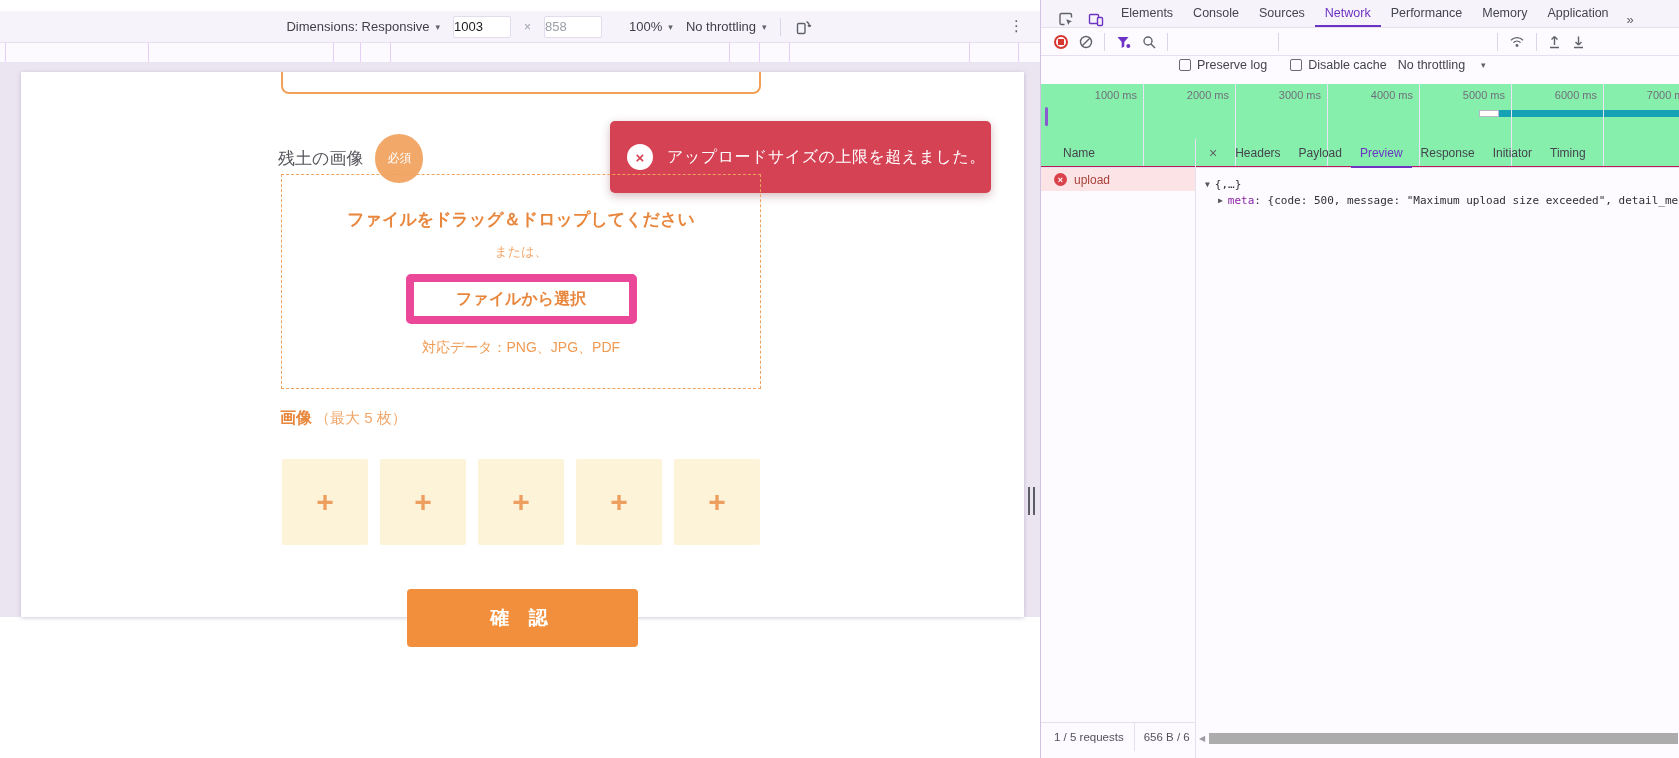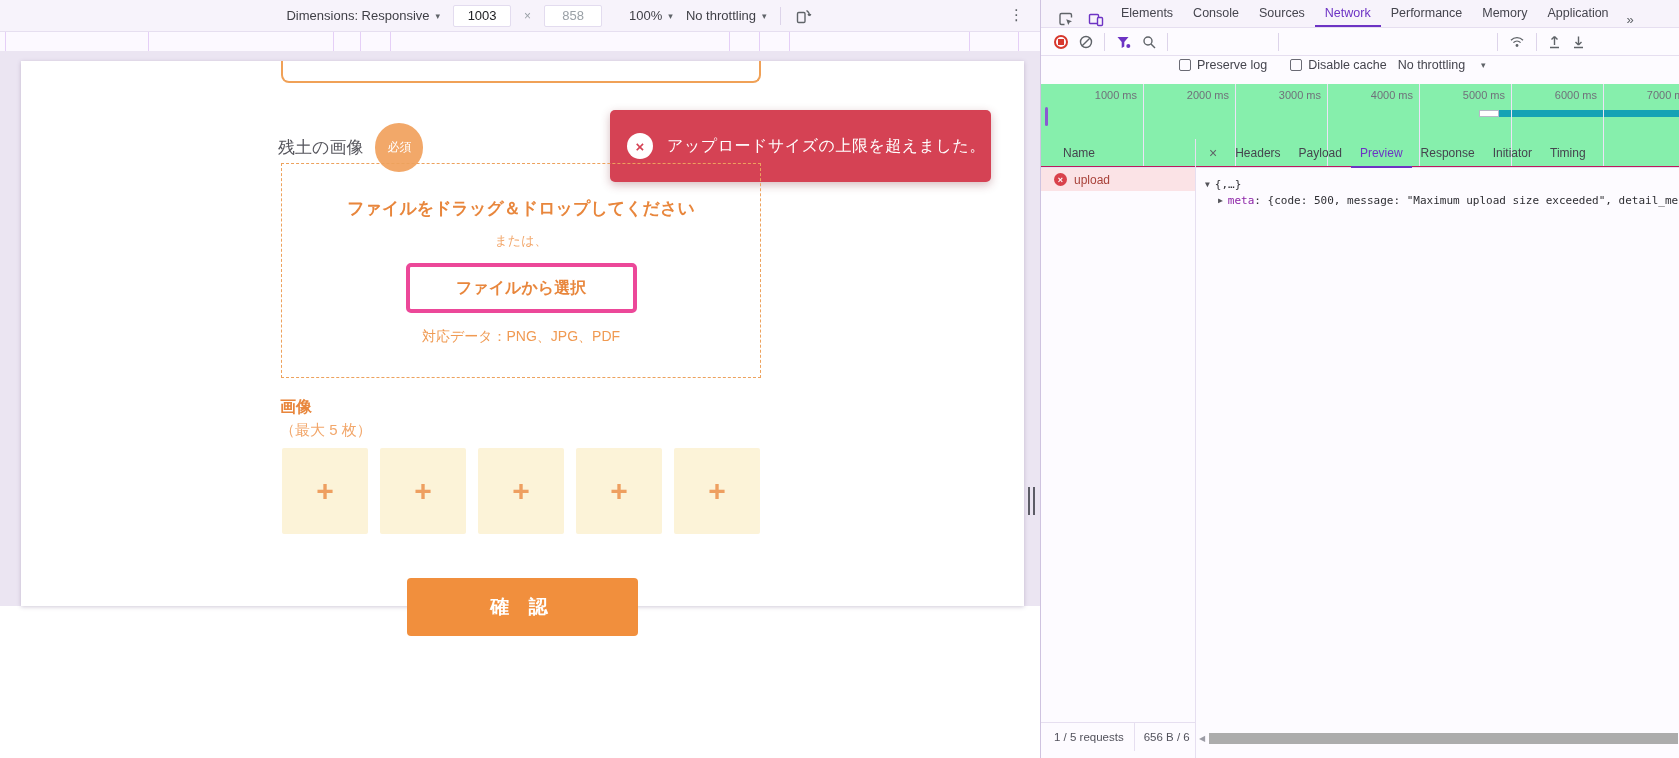--- a/index.html
+++ b/index.html
@@ -1,28 +1,28 @@
 <!DOCTYPE html>
 <html><head>
 <meta charset="utf-8">
 <style>
   * { margin:0; padding:0; box-sizing:border-box; }
   html,body { width:1679px; height:758px; overflow:hidden; background:#fff;
     font-family:"Liberation Sans","DejaVu Sans",sans-serif; }
   .stage { position:relative; width:1679px; height:758px; overflow:hidden; }
 
   
-  .viewport { position:absolute; left:0; top:0; width:1040px; height:606px; background:#0ea5e9; }
+  .viewport { position:absolute; left:0; top:11px; width:1040px; height:606px; background:#0ea5e9; }
   .dev-toolbar { position:relative; height:32px; background:#f7f3fb; border-bottom:1px solid #e6dff0;
     display:flex; align-items:center; justify-content:center; gap:13px; padding-left:58px;
     font-size:13px; color:#3f3f46; }
   .dd { display:flex; align-items:center; gap:6px; cursor:default; }
   .caret { font-size:9px; color:#5f6368; }
   .dim-input { width:58px; height:22px; border:1px solid #e3dcef; border-radius:2px; background:#fff;
-    text-align:center; font-size:13px; color:#202124; font-family:inherit; }
+    font-size:13px; color:#202124; font-family:inherit; }
   .dim-input.dim-muted { color:#9aa0a6; }
   .times { color:#9aa0a6; font-size:12px; }
   .tb-sep { width:1px; height:18px; background:#ddd4ea; }
   .vt-more { position:absolute; right:16px; top:6px; font-size:15px; color:#5f6368; letter-spacing:0; }
   .icon-btn { display:inline-flex; align-items:center; justify-content:center; }
 
   .mq-bar { position:relative; height:19px; background:#fcf9ff; }
   .mq-line { position:absolute; top:0; bottom:0; width:1px; background:#e5cff7; }
 
   .canvas { position:absolute; top:51px; left:0; right:0; bottom:0; background:#ebe5f2; }
@@ -39,25 +39,25 @@
   .toast { left:589px; top:49px; width:381px; height:72px; background:#d54254; border-radius:5px;
     box-shadow:0 3px 10px rgba(120,30,40,.3); display:flex; align-items:center; gap:14px; padding-left:17px; }
   .toast-ico { width:26px; height:26px; border-radius:50%; background:#fff; color:#d54254;
     font-size:15px; font-weight:bold; display:flex; align-items:center; justify-content:center; flex:0 0 auto; }
   .toast-msg { color:#fff; font-size:16px; letter-spacing:.5px; }
 
   .dropzone { left:260px; top:102px; width:480px; height:215px; border:1px dashed #eda25d; text-align:center; }
   .dz-title { margin-top:33px; color:#e8863c; font-weight:bold; font-size:17px; }
   .dz-or { margin-top:12px; color:#f2a76b; font-size:13px; }
   .dz-btn { display:block; margin:13px auto 0; width:231px; height:50px; background:#fff;
-    border:4px solid #ec4899; border-radius:5px; color:#e8863c; font-weight:bold; font-size:16px;
+    border:8px solid #ec4899; border-radius:5px; color:#e8863c; font-weight:bold; font-size:16px;
     font-family:inherit; cursor:pointer; }
   .dz-formats { margin-top:15px; color:#f09a52; font-size:14px; }
 
-  .images-label { left:259px; top:336px; display:flex; align-items:baseline; gap:3px;flex-direction:column; }
+  .images-label { left:259px; top:336px; display:flex; align-items:baseline; gap:3px; }
   .images-label .lbl { color:#e8863c; font-weight:bold; font-size:16px; }
   .images-label .hint { color:#f2a76b; font-size:15px; }
 
   .slots { left:261px; top:387px; display:flex; gap:12px; }
   .slot { width:86px; height:86px; background:#fcf3d8; border-radius:2px;
     display:flex; align-items:center; justify-content:center; cursor:pointer; }
   .plus { color:#ee9f60; font-size:30px; font-weight:bold; line-height:1; }
 
   .submit { left:386px; top:517px; width:231px; height:58px; background:#f18f3d; border:none;
     border-radius:4px; color:#fff; font-weight:bold; font-size:19px; letter-spacing:7px;

